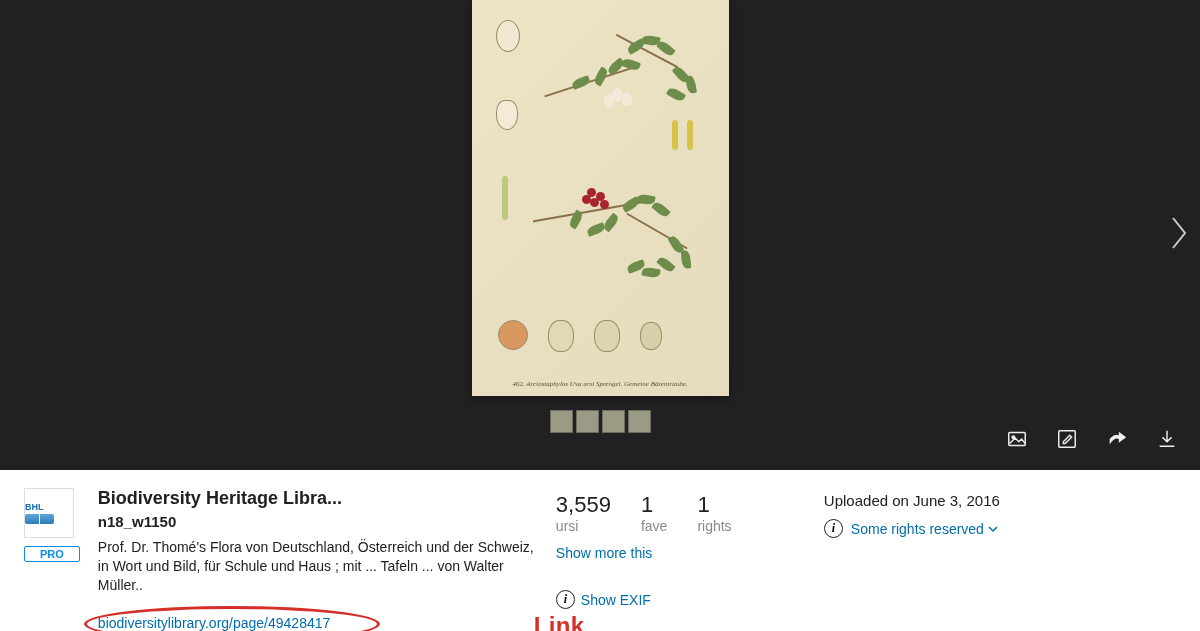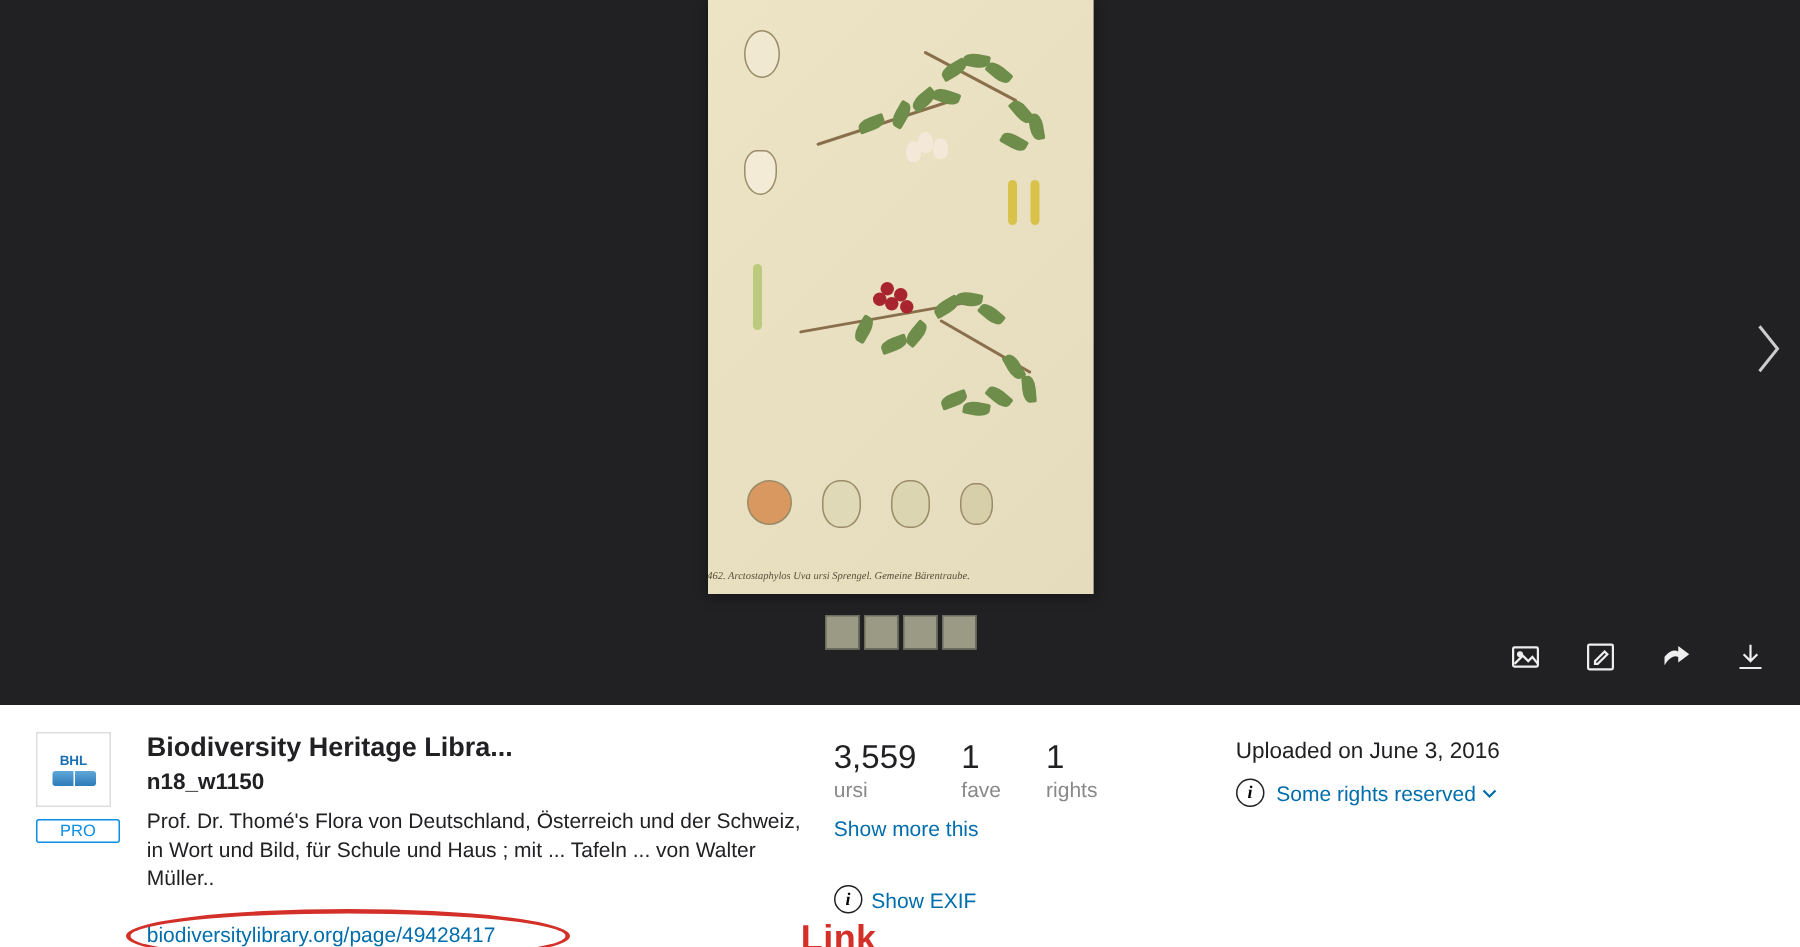--- a/index.html
+++ b/index.html
@@ -4,36 +4,36 @@
 <style>
 body{margin:0;font-family:-apple-system,BlinkMacSystemFont,"Helvetica Neue",Arial,sans-serif;background:#f3f5f6}
 .viewer{background:#212124;height:470px;position:relative;display:flex;flex-direction:column;align-items:center}
 .photo{margin-top:0;width:257px;height:396px;background:#e8dfc0;position:relative;box-shadow:0 2px 8px rgba(0,0,0,.4);overflow:hidden}
 .plate-bg{position:absolute;inset:0;background:linear-gradient(135deg,#ede4c5,#e5dcbd)}
 .leaf{position:absolute;width:18px;height:9px;background:#6e8d4a;border-radius:50% 10% 50% 10%;transform:rotate(var(--r,0deg))}
 .berry{position:absolute;width:9px;height:9px;background:#a8242e;border-radius:50%}
 .flower{position:absolute;width:10px;height:14px;background:#f4e9d9;border-radius:50% 50% 40% 40%}
 .stem{position:absolute;background:#8a6f4c;border-radius:2px}
 .diag{position:absolute;border:1px solid #9a8c68;border-radius:50%}
-.caption{position:absolute;bottom:8px;left:0;right:0;text-align:left;font-family:Georgia,serif;font-style:italic;font-size:7px;color:#5b4f39}
+.caption{position:absolute;bottom:8px;left:0;right:0;text-align:center;font-family:Georgia,serif;font-style:italic;font-size:7px;color:#5b4f39}
 .filmstrip{display:flex;gap:3px;margin-top:14px}
 .thumb{width:21px;height:21px;background:#9a9a85;border:1px solid #6b6b5e}
 .next-arrow{position:absolute;right:6px;top:50%;transform:translateY(-50%);color:#ccc;cursor:pointer;padding:20px 6px}
 .next-arrow svg{width:18px;height:36px}
 .actions{position:absolute;right:22px;bottom:16px;display:flex;gap:28px;color:#eee}
 .actions svg{width:22px;height:22px;stroke:#eee;fill:none;stroke-width:1.6;cursor:pointer}
 .meta{background:#fff;padding:18px 24px 0;display:flex;align-items:flex-start;gap:18px}
-.avatar{width:48px;height:48px;background:#fff;border:1px solid #ddd;display:flex;flex-direction:column;align-items:center;justify-content:center;font-size:9px;color:#1b6fb5;font-weight:600}
+.avatar{width:48px;height:48px;background:#fff;border:1px solid #ddd;display:flex;flex-direction:column;align-items:flex-start;justify-content:center;font-size:9px;color:#1b6fb5;font-weight:600}
 .avatar .bk{display:flex;gap:1px;margin-top:2px}
 .avatar .pg{width:14px;height:10px;background:linear-gradient(#5fa7d9,#2d7bb8);border-radius:2px 0 0 2px}
 .avatar .pg2{border-radius:0 2px 2px 0}
 .left-col{flex:0 0 440px}
 .owner{font-size:18px;color:#212124;margin:0 0 4px}
 .title{font-size:15px;font-weight:700;color:#212124;margin:0 0 8px}
-.pro{display:inline-block;border:1px solid #0b8ee6;color:#0b8ee6;font-size:11px;font-weight:400;padding:1px 15px;border-radius:2px;margin-bottom:10px}
+.pro{display:inline-block;border:1px solid #0b8ee6;color:#0b8ee6;font-size:11px;font-weight:700;padding:1px 15px;border-radius:2px;margin-bottom:10px}
 .desc{font-size:14px;color:#212124;line-height:1.35}
 .desc .strike{text-decoration:line-through;text-decoration-color:#d4302a;text-decoration-thickness:2px}
 .desc .lnk{color:#006dac}
 .circle{position:absolute;border:3px solid #d4302a;border-radius:50%;width:290px;height:30px;margin-left:-14px;margin-top:-26px;pointer-events:none}
 .stats-col{flex:0 0 250px;padding-top:4px}
 .stats{display:flex;gap:30px;margin-bottom:10px}
 .stat-num{font-size:22px;color:#212124;font-weight:400}
 .stat-lbl{font-size:14px;color:#898989}
 .lnk{color:#006dac;font-size:14px;cursor:pointer}
 .exif{display:flex;align-items:center;gap:6px;margin-top:28px}

